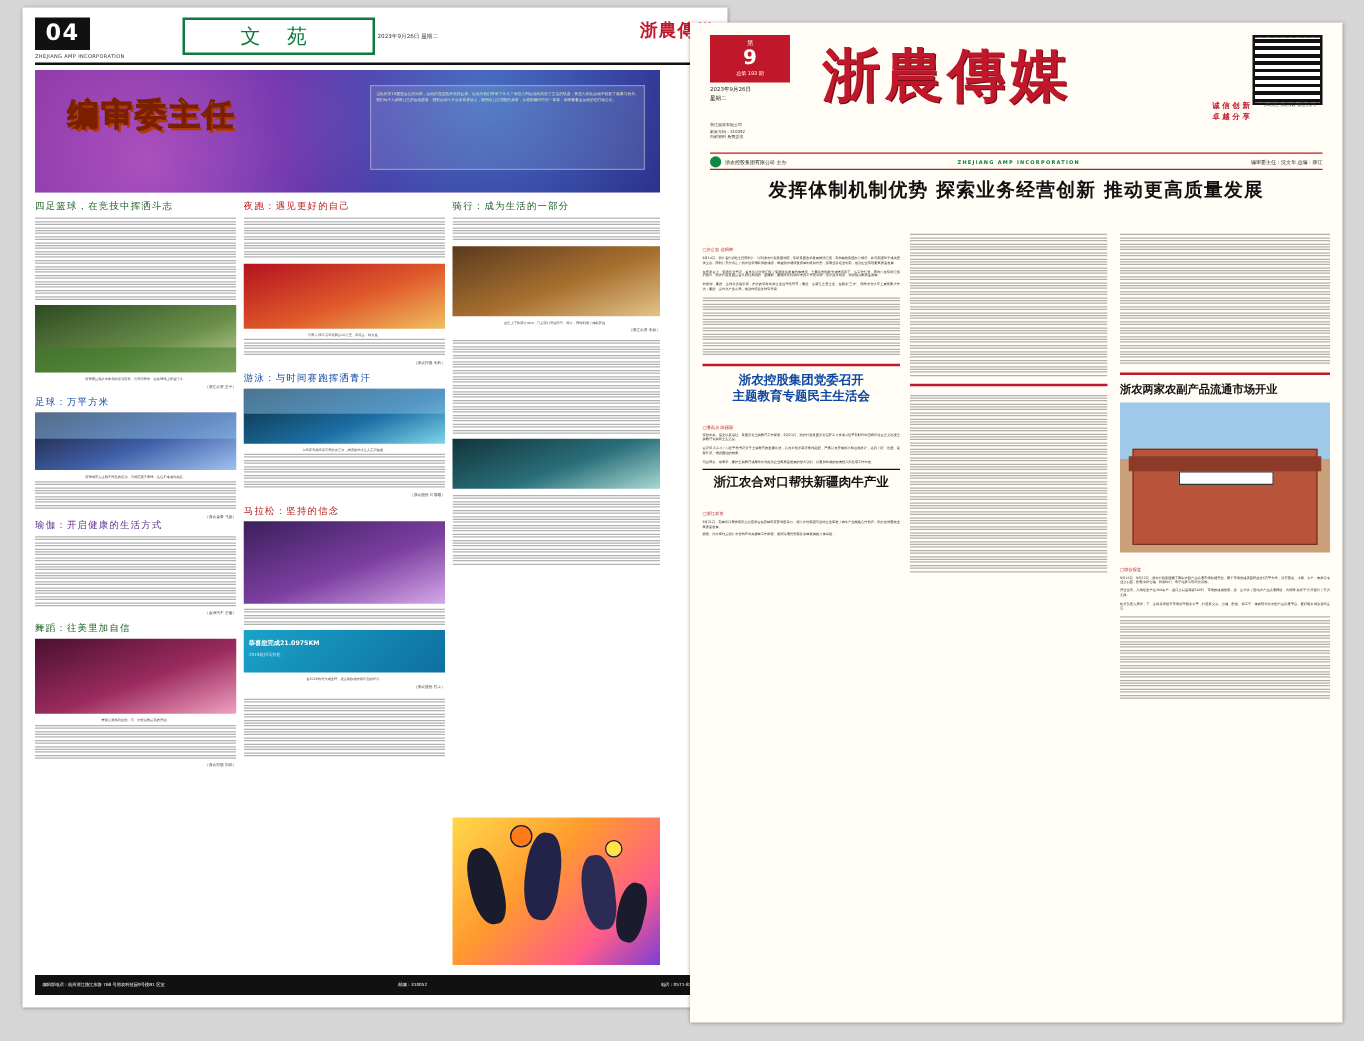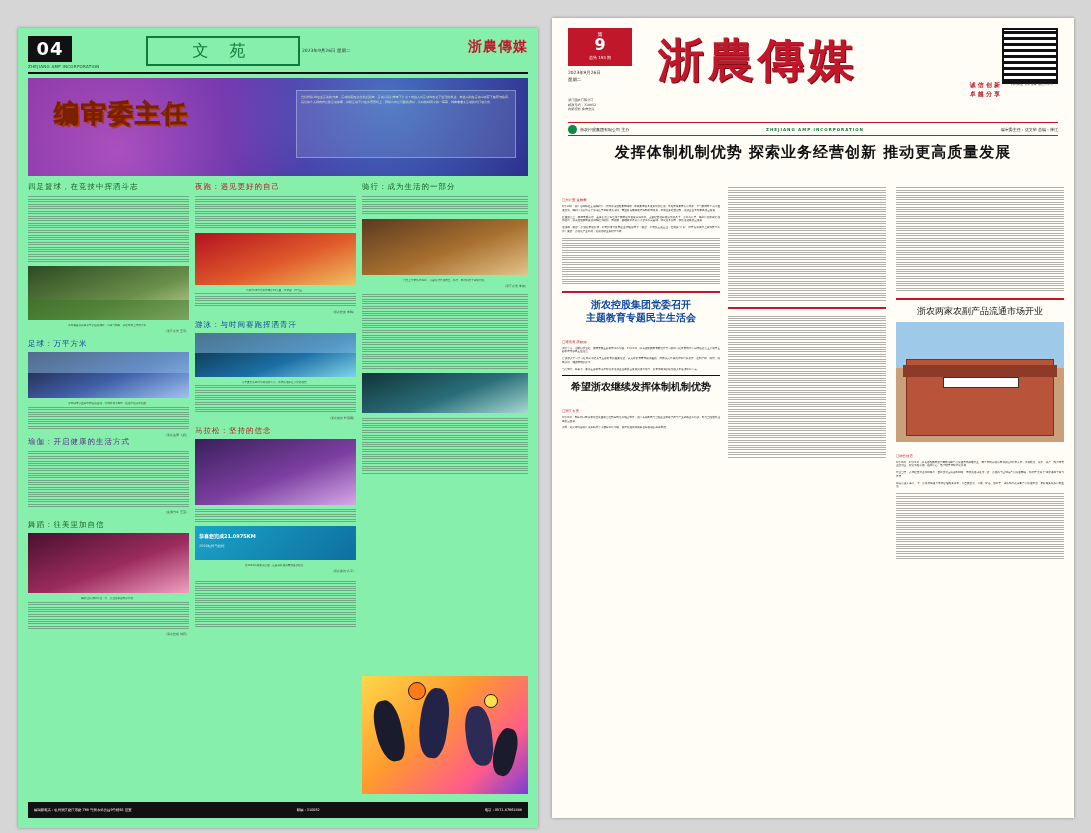--- a/index.html
+++ b/index.html
@@ -7,21 +7,21 @@
   .page{position:relative;width:1091px;height:833px;background:#d6d6d6;overflow:hidden;}
 
   
   .sheet{position:absolute;background:#fffdf6;box-shadow:0 0 3px rgba(0,0,0,.35);}
   .col{box-sizing:border-box;}
   .body-text{font-size:2.6px;line-height:1.45;color:#2b2b2b;text-align:justify;}
   .fakeline{height:1px;background:#555;opacity:.45;margin:1.4px 0;}
   .fakelines{overflow:hidden;}
 
   
-  #left{left:18px;top:28px;width:520px;height:800px;background:#86efac;}
+  #left{left:18px;top:6px;width:520px;height:800px;background:#ffffff;padding-left:44px;}
   #left .hdr{position:absolute;left:10px;top:8px;right:10px;height:36px;}
   .pgnum{position:absolute;left:0;top:0;width:44px;height:26px;background:#111;color:#fff;
          font-weight:bold;font-size:18px;text-align:center;line-height:26px;letter-spacing:1px;}
   .pgsub{position:absolute;left:0;top:28px;font-size:4px;color:#333;letter-spacing:.3px;}
   .secbox{position:absolute;left:118px;top:0;width:150px;height:26px;border:2px solid #0e7a3c;
           display:flex;align-items:center;justify-content:center;}
   .secbox span{font-size:16px;font-weight:normal;color:#0e7a3c;letter-spacing:8px;}
   .hdrdate{position:absolute;left:274px;top:12px;font-size:4.5px;color:#333;}
   .hdrlogo{position:absolute;right:0;top:2px;font-size:14px;font-weight:bold;color:#c0182a;letter-spacing:1px;}
   .hdrule{position:absolute;left:10px;right:10px;top:44px;height:2px;background:#111;}
@@ -104,21 +104,21 @@
   .lead .mainttl{font-size:15px;font-weight:bold;color:#111;letter-spacing:1px;margin-top:3px;}
 
   .rcol{position:absolute;box-sizing:border-box;}
   .rc1{left:10px;top:168px;width:158px;}
   .rc2{left:176px;top:168px;width:158px;}
   .rc3{left:344px;top:168px;width:168px;}
 
   .tag{display:inline-block;font-size:3.4px;color:#c0182a;border:0;margin-bottom:2px;}
   .subttl{font-size:10px;font-weight:bold;color:#0d47a1;line-height:1.35;margin:0 0 3px;}
   .subttl.dark{color:#111;}
-  .mkt-ttl{font-size:9px;font-weight:normal;color:#111;text-align:center;margin:4px 0 4px;}
+  .mkt-ttl{font-size:9px;font-weight:bold;color:#111;text-align:left;margin:4px 0 4px;}
   .mktphoto{width:100%;height:120px;background:linear-gradient(180deg,#9fc9e8 0 38%,#c9a07a 38% 100%);position:relative;overflow:hidden;}
   .mktbuild{position:absolute;left:6%;right:6%;bottom:6px;height:62%;background:#b8543a;border:1px solid #7a3322;}
   .mktroof{position:absolute;left:4%;right:4%;bottom:54%;height:12px;background:#8e3a28;}
   .mktsign{position:absolute;left:28%;width:44%;top:46%;height:9px;background:#fff;border:1px solid #333;}
 
   .redline{height:2px;background:#c0182a;margin:5px 0;}
   .blackline{height:1px;background:#111;margin:4px 0;}
 </style>
 </head>
 <body>
@@ -501,21 +501,21 @@
 
       <div class="redline"></div>
       <div class="subttl" style="text-align:center;white-space:pre-line">浙农控股集团党委召开
 主题教育专题民主生活会</div>
       <div class="tag">□通讯员 陈丽丽</div>
       <div class="body-text">按照中央、省委以及省社、集团党委主题教育工作部署，9月21日，浙农控股集团党委召开学习贯彻习近平新时代中国特色社会主义思想主题教育专题民主生活会。</div>
       <div class="body-text" style="margin-top:3px">会议深入学习了习近平总书记关于主题教育的重要论述，认真对照党章党规找差距，严肃认真开展批评和自我批评，达到了统一思想、凝聚共识、增进团结的效果。</div>
       <div class="body-text" style="margin-top:3px">与会同志一致表示，要把主题教育成果转化为推动企业高质量发展的强大动力，以更加饱满的热情投入到各项工作中去。</div>
 
       <div class="blackline"></div>
-      <div class="subttl dark" style="text-align:center">希望浙农继续发挥体制机制优势</div>
+      <div class="subttl dark" style="text-align:center">浙江农合对口帮扶新疆肉牛产业</div>
       <div class="tag">□浙江农资</div>
       <div class="body-text">9月21日，新疆对口帮扶项目交流座谈会在新疆阿克苏地区举行，浙江农资集团与当地企业签署了肉牛产业战略合作协议，助力当地畜牧业高质量发展。</div>
       <div class="body-text" style="margin-top:3px">据悉，此次签约是浙江农资响应中央援疆工作部署、发挥流通优势服务边疆发展的具体举措。</div>
     </div>
 
     <div class="rcol rc2">
       <div class="body-text fakelines">
         <div class="fakeline"></div>
           <div class="fakeline"></div>
           <div class="fakeline"></div>

